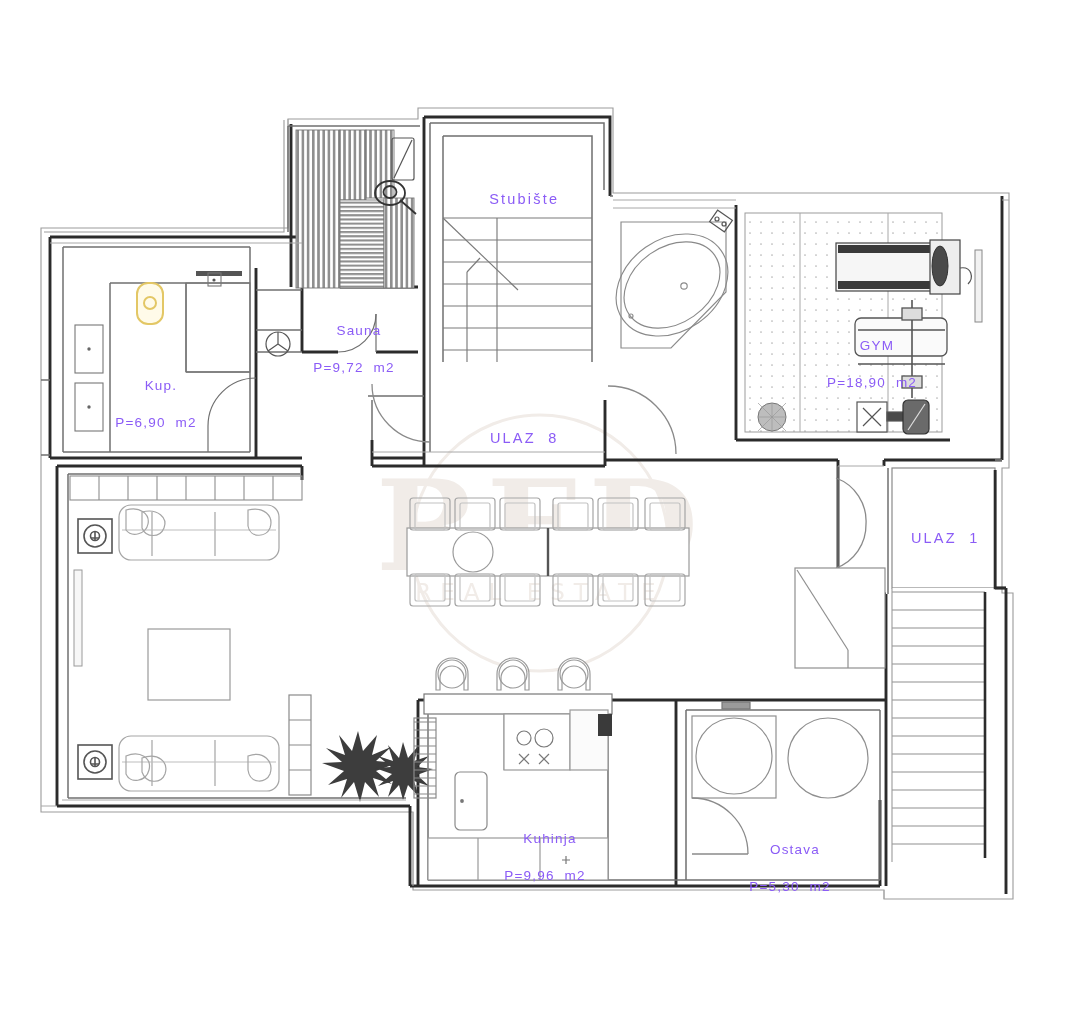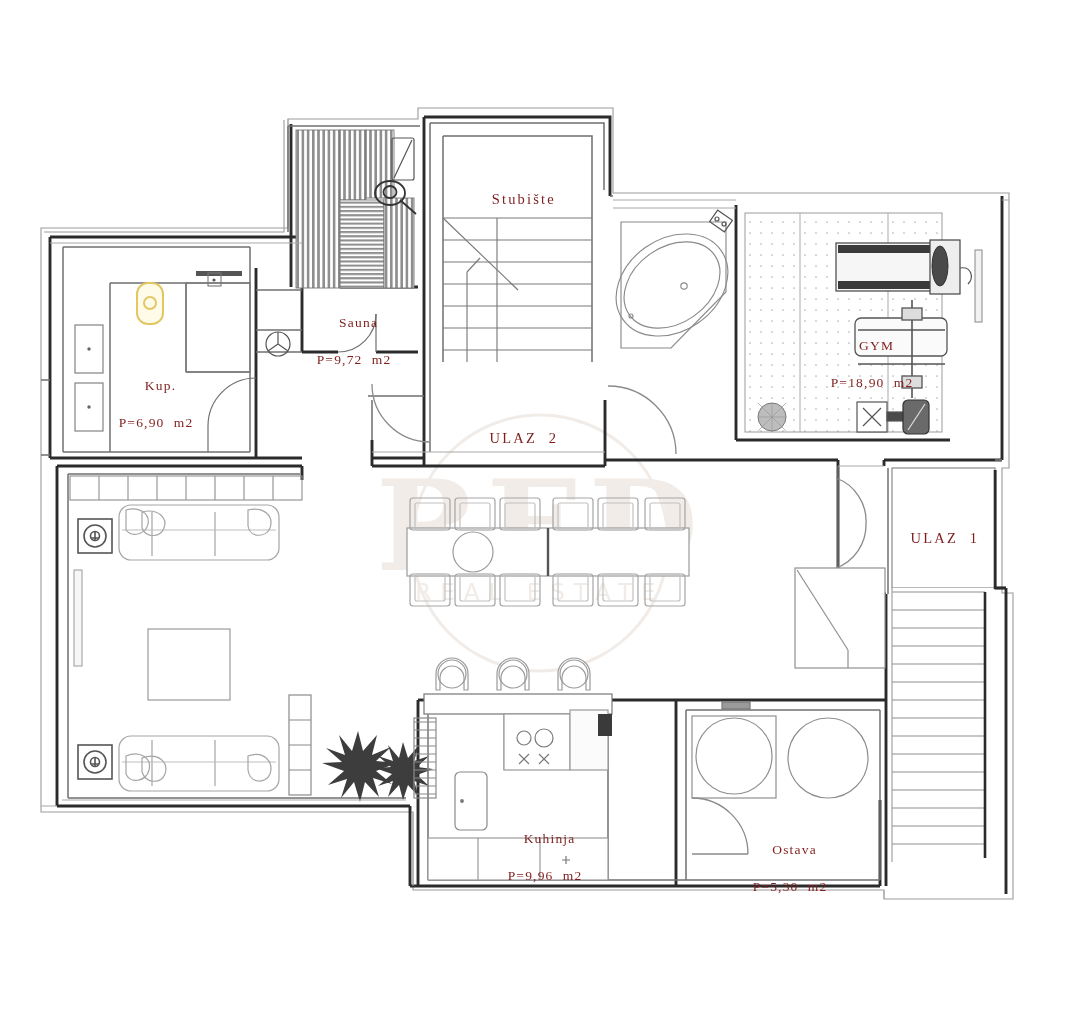--- a/index.html
+++ b/index.html
@@ -1,20 +1,20 @@
 <!DOCTYPE html>
 <html><head>
 <meta charset="utf-8">
 <style>
   html,body{margin:0;padding:0;background:#ffffff;}
   body{width:1080px;height:1036px;overflow:hidden;
        font-family:"DejaVu Sans", sans-serif;}
   #stage{position:relative;width:1080px;height:1036px;background:#fff;}
   svg#plan{position:absolute;left:0;top:0;width:1080px;height:1036px;display:block;}
-  .lbl{position:absolute;color:#7f1d1d;font-family:Liberation Serif, serif;
+  .lbl{position:absolute;color:#8b5cf6;font-family:Liberation Sans, sans-serif;
        letter-spacing:1.2px;white-space:pre;line-height:1.35;text-align:center;
        pointer-events:none;}
   .lbl.rm{font-size:13.5px;}
   .lbl.big{font-size:14.5px;letter-spacing:2.2px;}
   .lbl .l2{display:block;}
 </style>
 </head>
 <body>
 
 <div id="stage">
@@ -478,37 +478,37 @@
     <path d="M 372 452 L 605 452"></path>
     <path d="M 62 800 L 406 800"></path>
     <path d="M 995 460 L 1002 460"></path>
   </g>
 </svg>
 
 <div class="lbl big" style="left:458px;top:170px;width:120px;">
   <span>Stubište</span>
 </div>
 
-<div class="lbl rm" style="left:294px;top:296px;width:120px;text-align:center;">
+<div class="lbl rm" style="left:294px;top:304px;width:120px;text-align:center;">
   <span>Sauna</span>
   <span class="l2">P=9,72  m2</span>
 </div>
 
 <div class="lbl rm" style="left:96px;top:359px;width:120px;">
   <span>Kup.</span>
   <span class="l2">P=6,90  m2</span>
 </div>
 
 <div class="lbl rm" style="left:812px;top:319px;width:120px;">
   <span>GYM</span>
   <span class="l2">P=18,90  m2</span>
 </div>
 
 <div class="lbl big" style="left:458px;top:409px;width:120px;">
-  <span>ULAZ  2</span>
+  <span>ULAZ  8</span>
 </div>
 
 <div class="lbl big" style="left:879px;top:509px;width:120px;">
   <span>ULAZ  1</span>
 </div>
 
 
 
 <div class="lbl rm" style="left:485px;top:812px;width:120px;">
   <span>Kuhinja</span>

